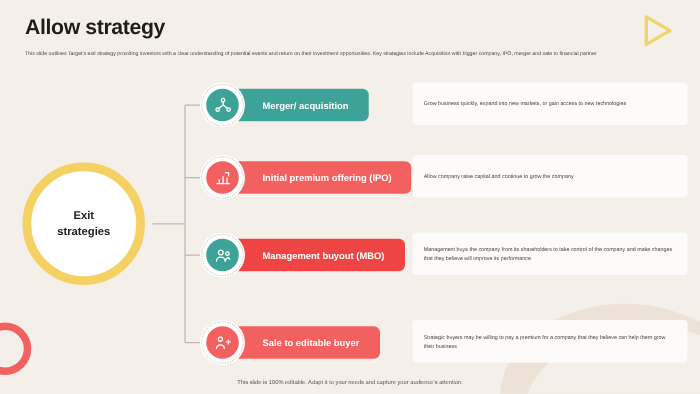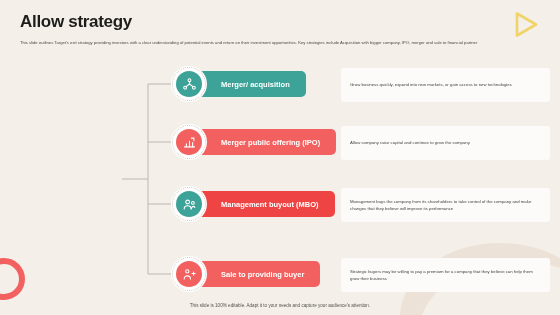--- a/index.html
+++ b/index.html
@@ -97,24 +97,24 @@
     line-height: 1.45;
     width: 60px;
   }
 
   
   #connectors { position: absolute; left: 0; top: 0; width: 560px; height: 232px; }
 
   
   .row {
     position: absolute;
-    left: 171px;
+    left: 160px;
     height: 36px;
     display: flex;
-    align-items: flex-end;
+    align-items: flex-start;
   }
   .row-icon {
     width: 36px;
     height: 36px;
     min-width: 36px;
     border-radius: 50%;
     background: #ffffff;
     display: flex;
     align-items: center;
     justify-content: center;
@@ -200,20 +200,23 @@
     <g stroke="#bdb7b0" stroke-width="1" fill="none">
       <line x1="122" y1="117" x2="148" y2="117"></line>
       <line x1="148" y1="22" x2="148" y2="212"></line>
       <line x1="148" y1="22" x2="172" y2="22"></line>
       <line x1="148" y1="80" x2="172" y2="80"></line>
       <line x1="148" y1="142" x2="172" y2="142"></line>
       <line x1="148" y1="212" x2="172" y2="212"></line>
     </g>
   </svg>
 
+  <div id="hub">
+    <div id="hub-label">Exit strategies</div>
+  </div>
 
   <div class="row" style="top:4px; right:10px;">
     <div class="pill-wrap">
       <div class="row-icon">
         <div class="row-icon-inner" style="background:#3da398">
           <svg width="15" height="15" viewBox="0 0 24 24" fill="none" stroke="#ffffff" stroke-width="1.7" stroke-linecap="round">
             <circle cx="12" cy="5" r="2.2"></circle>
               <circle cx="5" cy="17" r="2.2"></circle>
               <circle cx="19" cy="17" r="2.2"></circle>
             <path d="M12 7.2v4M12 11.2 6.6 15.4M12 11.2 17.4 15.4"></path>
@@ -229,21 +232,21 @@
     <div class="pill-wrap">
       <div class="row-icon">
         <div class="row-icon-inner" style="background:#f2615f">
           <svg width="15" height="15" viewBox="0 0 24 24" fill="none" stroke="#ffffff" stroke-width="1.7" stroke-linecap="round">
             <path d="M4 19h16"></path>
               <path d="M7 19v-5M12 19v-9M17 19v-7"></path>
               <path d="M15 5h4v4"></path>
           </svg>
         </div>
       </div>
-      <div class="row-pill" style="background:#f2615f">Merger public offering (IPO)</div>
+      <div class="row-pill" style="background:#f2615f">Initial premium offering (IPO)</div>
     </div>
     <div class="row-desc">Allow company raise capital and continue to grow the company</div>
   </div>
 
   <div class="row" style="top:124px; right:10px;">
     <div class="pill-wrap">
       <div class="row-icon">
         <div class="row-icon-inner" style="background:#3da398">
           <svg width="15" height="15" viewBox="0 0 24 24" fill="none" stroke="#ffffff" stroke-width="1.7" stroke-linecap="round">
             <circle cx="9" cy="8" r="3"></circle>
@@ -262,20 +265,20 @@
     <div class="pill-wrap">
       <div class="row-icon">
         <div class="row-icon-inner" style="background:#f2615f">
           <svg width="15" height="15" viewBox="0 0 24 24" fill="none" stroke="#ffffff" stroke-width="1.7" stroke-linecap="round">
             <circle cx="8.5" cy="7" r="2.6"></circle>
               <path d="M3.5 19c0-2.8 2.2-4.8 5-4.8s5 2 5 4.8"></path>
             <path d="M16 10.5h5M18.5 8v5"></path>
           </svg>
         </div>
       </div>
-      <div class="row-pill" style="background:#f2615f">Sale to providing buyer</div>
+      <div class="row-pill" style="background:#f2615f">Sale to editable buyer</div>
     </div>
     <div class="row-desc">Strategic buyers may be willing to pay a premium for a company that they believe can help them grow their business</div>
   </div>
 
 </div>
 
 <div id="footer-note">This slide is 100% editable. Adapt it to your needs and capture your audience's attention.</div>
 
 </body></html>

